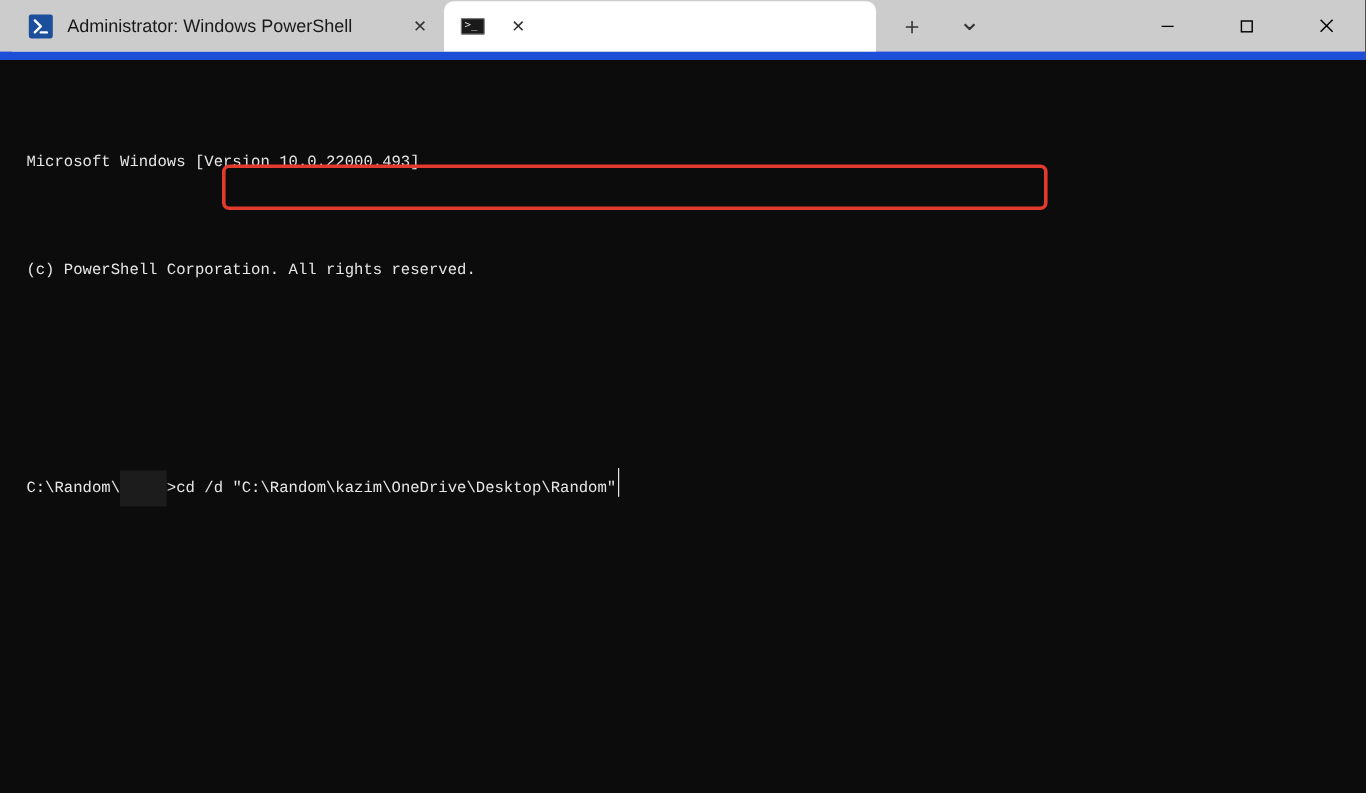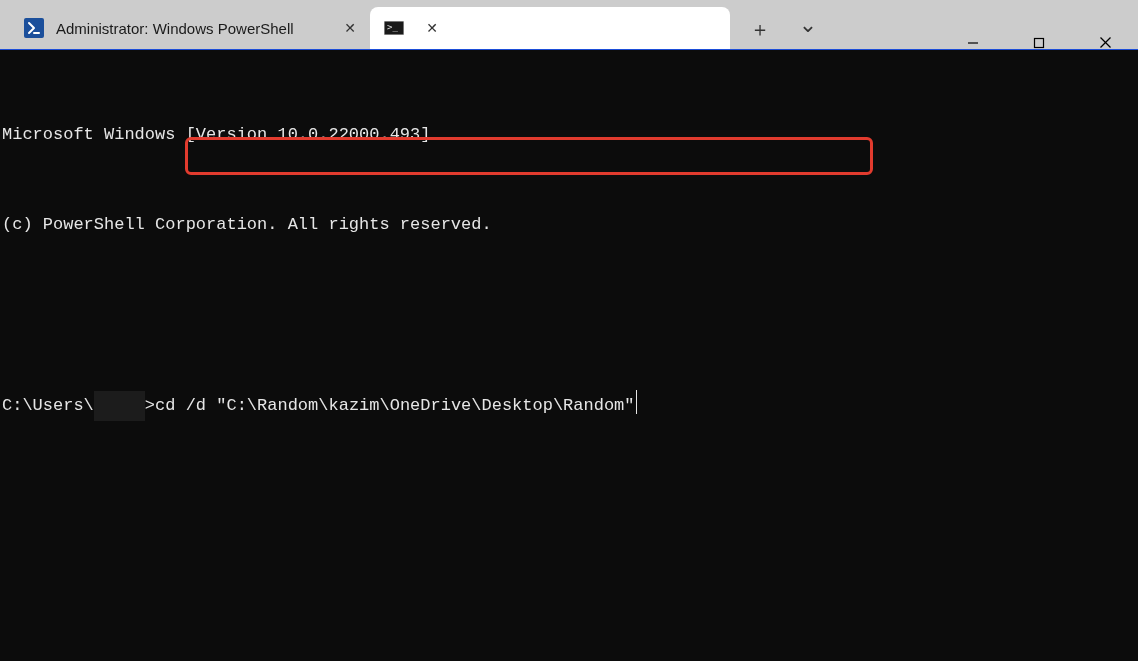--- a/index.html
+++ b/index.html
@@ -3,22 +3,22 @@
 <meta charset="utf-8">
 <style>
   * { box-sizing: border-box; margin: 0; padding: 0; }
   html, body { width: 1138px; height: 661px; overflow: hidden; font-family: "Segoe UI", Arial, sans-serif; }
   body { background: #0c0c0c; }
 
   .titlebar {
     height: 50px;
     background: #cccccc;
     display: flex;
-    align-items: flex-end;
-    border-bottom: 1px solid #1d4ed8;
+    align-items: center;
+    border-bottom: 7px solid #1d4ed8;
     position: relative;
   }
   .tabs { display: flex; align-items: flex-end; flex: 0 0 auto; height: 100%; padding-left: 10px; }
   .tab {
     display: flex;
     align-items: center;
     height: 42px;
     min-width: 0;
     width: 360px;
     padding: 0 4px 0 14px;
@@ -60,23 +60,23 @@
   }
   .wincontrols .wbtn {
     width:66px; display:flex; align-items:center; justify-content:center;
     color:#000; cursor:pointer;
   }
 
   
   .terminal {
     background:#0c0c0c; color:#e6e6e6;
     font-family: Consolas, "Courier New", monospace;
-    font-size: 17px;
+    font-size: 13px;
     line-height: 30px;
-    padding: 10px 2px;
+    padding: 10px 22px;
     height: calc(661px - 50px);
     white-space: pre;
     position: relative;
   }
   .line { display:block; }
   .prompt-line { position: relative; display:block; }
   .redbox {
     position:absolute;
     border: 3px solid #e23b2e;
     border-radius: 6px;
@@ -169,16 +169,16 @@
           <line x1="11.5" y1="1.5" x2="1.5" y2="11.5" stroke="#000" stroke-width="1.2"></line>
         </svg>
     </div>
   </div>
 </div>
 
 <div class="terminal">
   <span class="line">Microsoft Windows [Version 10.0.22000.493]</span>
   <span class="line">(c) PowerShell Corporation. All rights reserved.</span>
   <span class="line"> </span>
-  <span class="prompt-line"><span>C:\Users\</span><span class="redact">     </span><span>&gt;</span><span>cd /d "C:\Random\kazim\OneDrive\Desktop\Random"</span><span class="cursor"></span></span>
+  <span class="prompt-line"><span>C:\Random\</span><span class="redact">     </span><span>&gt;</span><span>cd /d "C:\Random\kazim\OneDrive\Desktop\Random"</span><span class="cursor"></span></span>
 
   <div class="redbox" id="redbox" style="left: 185px; top: 87px; width: 688px; height: 38px;"></div>
 </div>
 
 </body></html>

